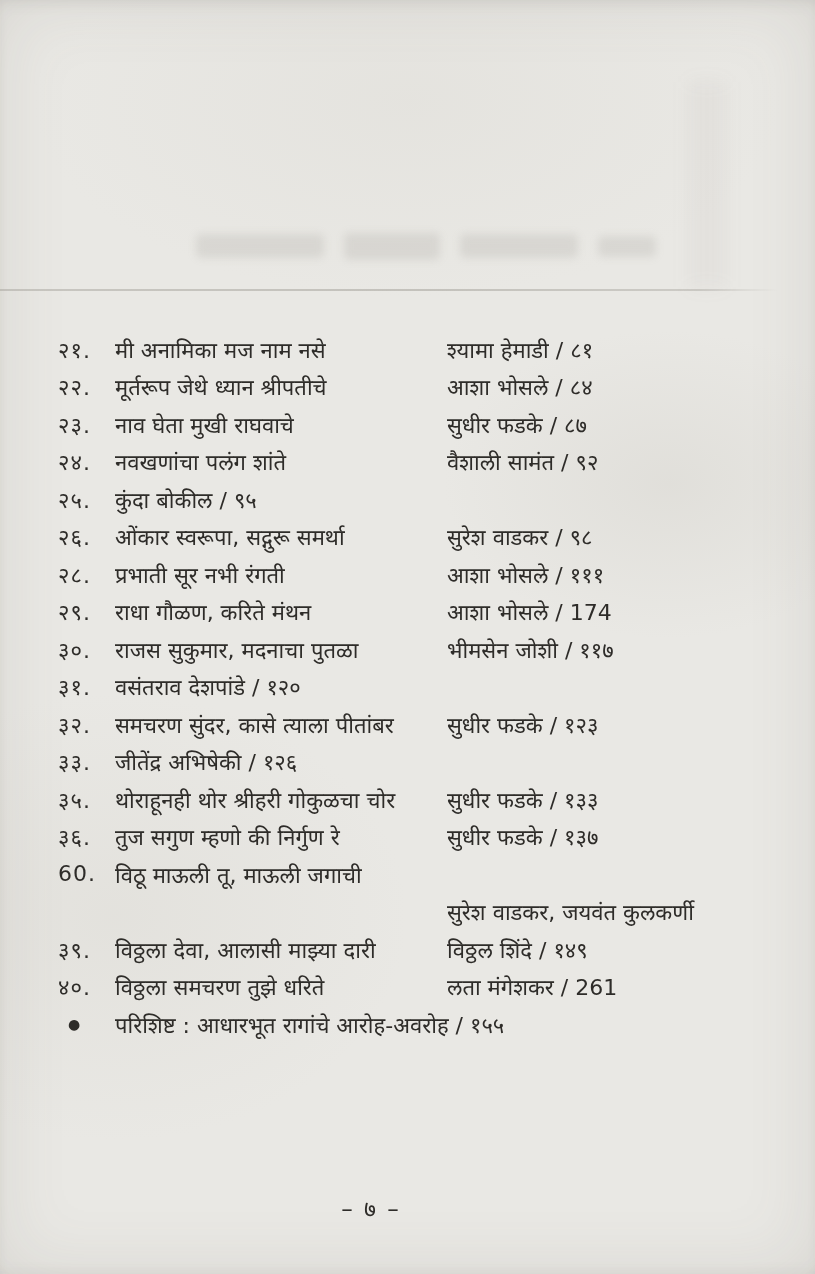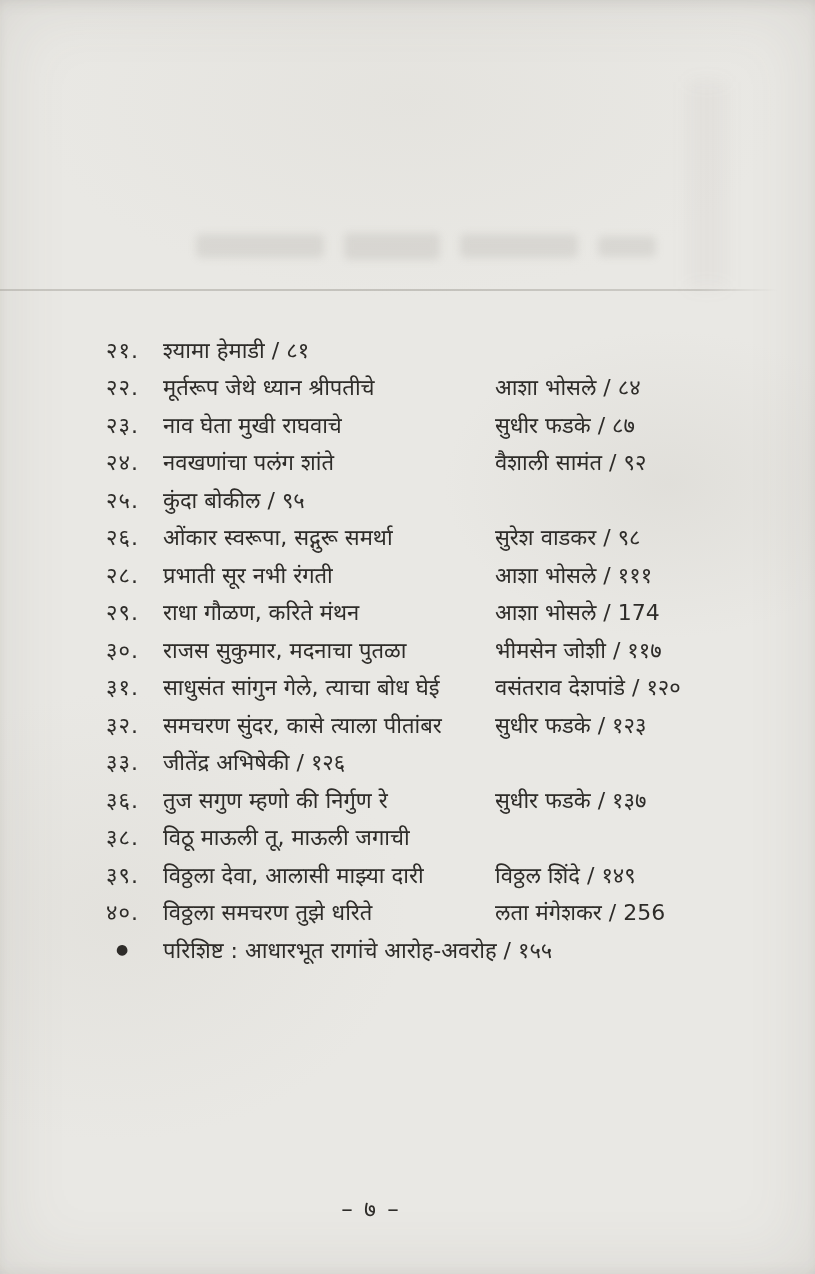--- a/index.html
+++ b/index.html
@@ -72,21 +72,20 @@
     width: 702px;
   }
   .row {
     display: grid;
     grid-template-columns: 57px 332px auto;
     height: 37.5px;
     align-items: center;
     font-size: 22px;
     font-weight: 500;
     white-space: nowrap;
-    margin-left: 48px;
   }
   .num   { letter-spacing: 1px; }
   .title { }
   .credit{ }
 
   .row.appendix {
     grid-template-columns: 57px auto;
     height: 38px;
   }
   .bullet {
@@ -117,20 +116,21 @@
   <span class="blob b4"></span>
 </div>
 
 <div class="rule"></div>
 <div class="edge-band"></div>
 
 <div class="toc">
 
   <div class="row">
     <span class="num">२१.</span>
+    <span class="title">मी अनामिका मज नाम नसे</span>
     <span class="credit">श्यामा हेमाडी / ८१</span>
   </div>
   <div class="row">
     <span class="num">२२.</span>
     <span class="title">मूर्तरूप जेथे ध्यान श्रीपतीचे</span>
     <span class="credit">आशा भोसले / ८४</span>
   </div>
   <div class="row">
     <span class="num">२३.</span>
     <span class="title">नाव घेता मुखी राघवाचे</span>
@@ -160,50 +160,59 @@
     <span class="title">राधा गौळण, करिते मंथन</span>
     <span class="credit">आशा भोसले / 174</span>
   </div>
   <div class="row">
     <span class="num">३०.</span>
     <span class="title">राजस सुकुमार, मदनाचा पुतळा</span>
     <span class="credit">भीमसेन जोशी / ११७</span>
   </div>
   <div class="row">
     <span class="num">३१.</span>
-    <span class="title">साधुसंत सांगुन गेले, त्याचा बोध घेई</span>
     <span class="credit">वसंतराव देशपांडे / १२०</span>
   </div>
   <div class="row">
     <span class="num">३२.</span>
     <span class="title">समचरण सुंदर, कासे त्याला पीतांबर</span>
     <span class="credit">सुधीर फडके / १२३</span>
   </div>
   <div class="row">
     <span class="num">३३.</span>
     <span class="credit">जीतेंद्र अभिषेकी / १२६</span>
   </div>
   <div class="row">
+    <span class="num">३५.</span>
+    <span class="title">थोराहूनही थोर श्रीहरी गोकुळचा चोर</span>
+    <span class="credit">सुधीर फडके / १३३</span>
+  </div>
+  <div class="row">
     <span class="num">३६.</span>
     <span class="title">तुज सगुण म्हणो की निर्गुण रे</span>
     <span class="credit">सुधीर फडके / १३७</span>
   </div>
   <div class="row">
-    <span class="num">३८.</span>
+    <span class="num">60.</span>
     <span class="title">विठू माऊली तू, माऊली जगाची</span>
+  </div>
+  <div class="row">
+    <span class="num"></span>
+    <span class="title"></span>
+    <span class="credit">सुरेश वाडकर, जयवंत कुलकर्णी</span>
   </div>
   <div class="row">
     <span class="num">३९.</span>
     <span class="title">विठ्ठला देवा, आलासी माझ्या दारी</span>
     <span class="credit">विठ्ठल शिंदे / १४९</span>
   </div>
   <div class="row">
     <span class="num">४०.</span>
     <span class="title">विठ्ठला समचरण तुझे धरिते</span>
-    <span class="credit">लता मंगेशकर / 256</span>
+    <span class="credit">लता मंगेशकर / 261</span>
   </div>
 
   <div class="row appendix">
     <span class="num bullet">●</span>
     <span class="appendix-text">परिशिष्ट : आधारभूत रागांचे आरोह-अवरोह / १५५</span>
   </div>
 
 </div>
 
 <div class="footer">– ७ –</div>

